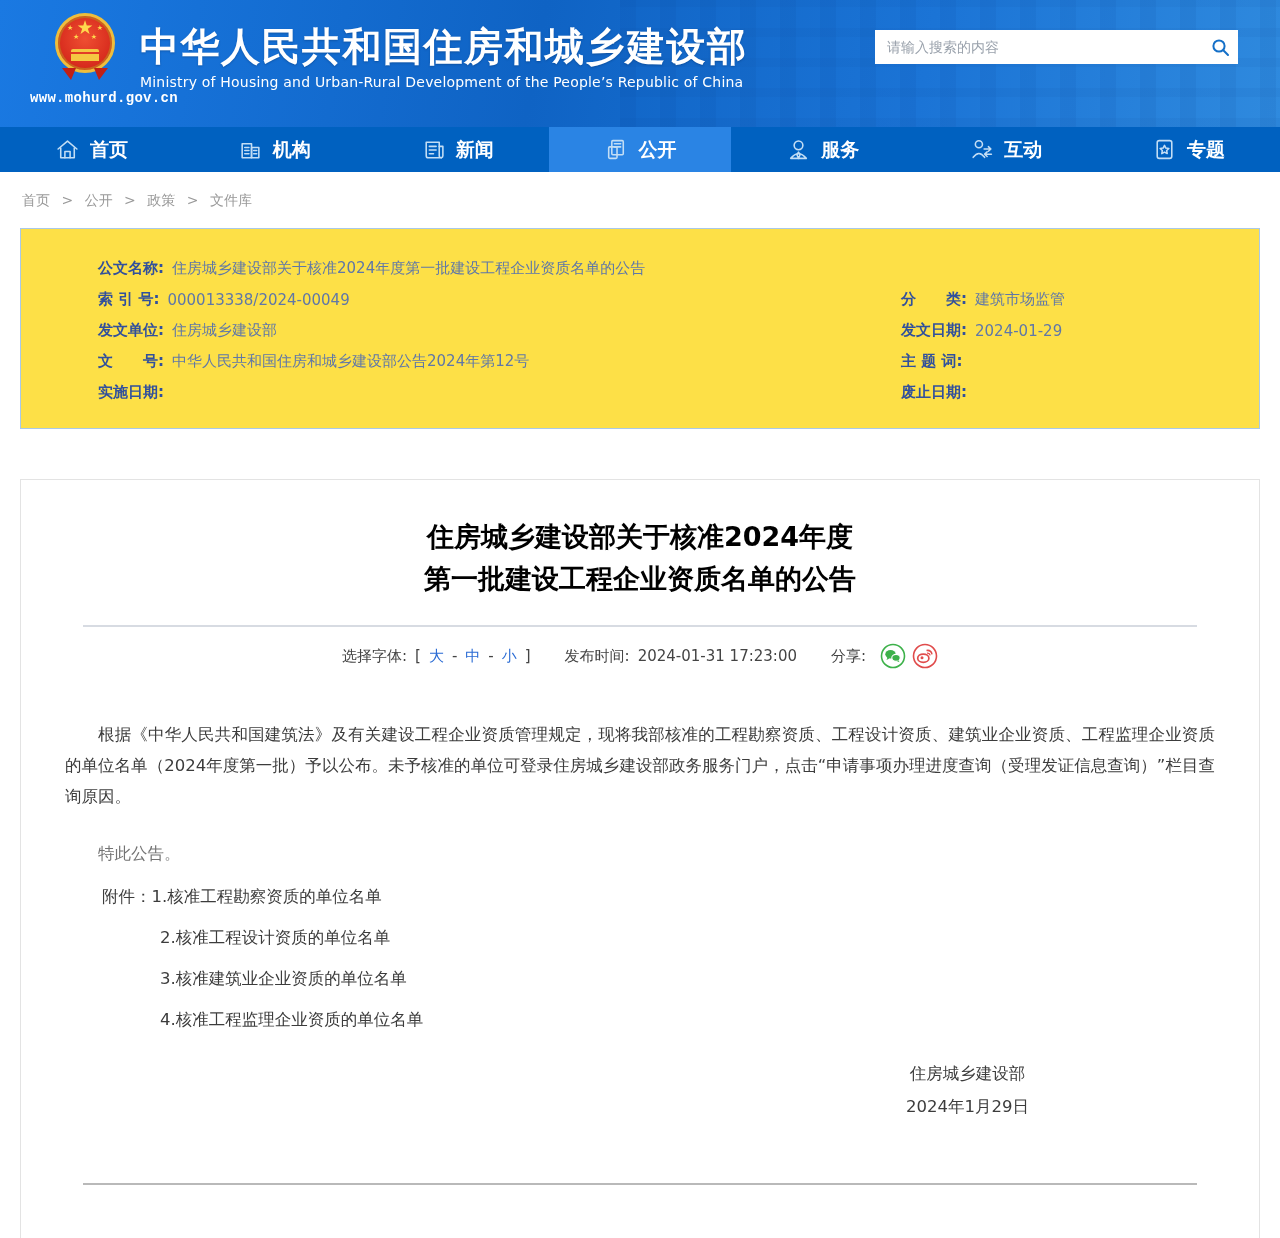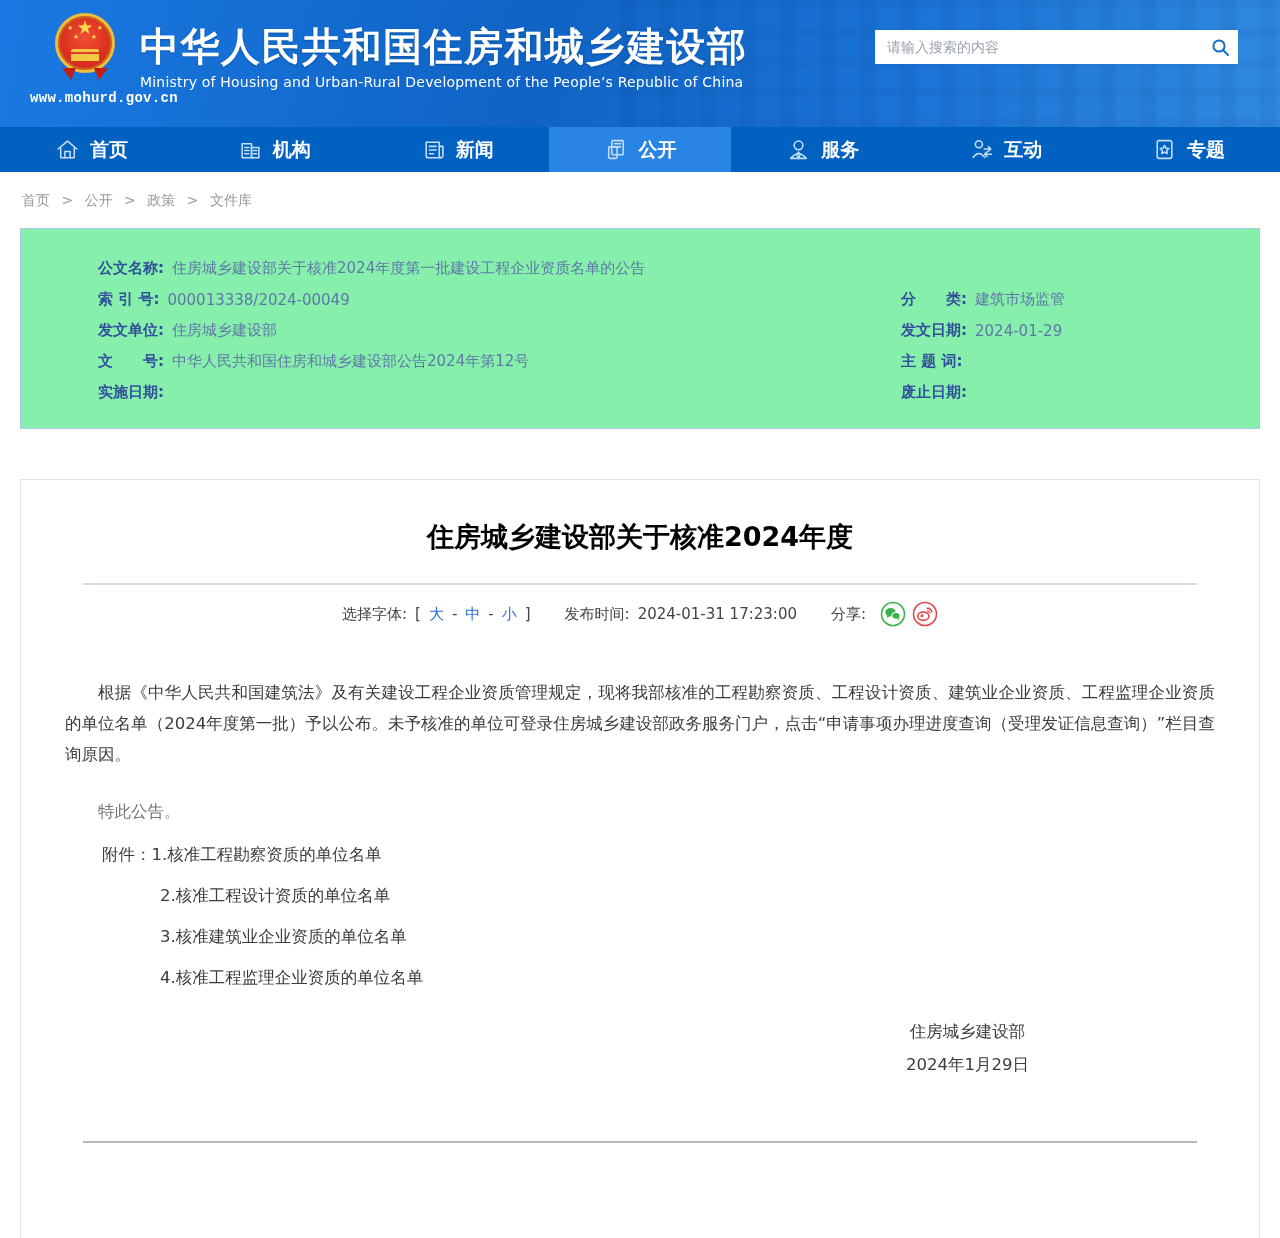--- a/index.html
+++ b/index.html
@@ -50,21 +50,21 @@
     color:#fff; font-size:19px; font-weight:bold; cursor:pointer; }
   .nav-item.active { background:#2a84e4; }
   .nav-item svg { stroke:#c3def5; fill:none; stroke-width:1.5; stroke-linecap:round; stroke-linejoin:round; }
 
   
   .breadcrumb { padding:20px 0 12px 22px; font-size:14px; color:#999; }
   .breadcrumb .sep { margin:0 7px; color:#999; }
   .breadcrumb .crumb { cursor:pointer; }
 
   
-  .meta-box { margin:6px 20px 0; border:1px solid #a9c9e8; background:#86efac;
+  .meta-box { margin:6px 20px 0; border:1px solid #a9c9e8; background:#fde047;
     padding:24px 0 20px 77px; }
   .meta-row { display:flex; height:31px; align-items:center; font-size:15px; }
   .meta-col-l { width:803px; display:flex; align-items:center; }
   .meta-col-r { flex:1; display:flex; align-items:center; }
   .meta-label { font-weight:bold; color:#31509c; white-space:pre; }
   .meta-value { color:#5f77a8; margin-left:8px; white-space:pre; }
 
   
   .article-box { margin:50px 20px 0; border:1px solid #e3e3e3; border-bottom:none;
     padding:0 44px; height:760px; background:#fff; }
@@ -232,20 +232,21 @@
     <div class="meta-col-r">
       <span class="meta-label">废止日期:</span>
       <span class="meta-value"></span>
     </div>
   </div>
 </div>
 
 <div class="article-box">
   <h1 class="article-title">
     <span>住房城乡建设部关于核准2024年度</span><br>
+    <span>第一批建设工程企业资质名单的公告</span>
   </h1>
   <div class="title-divider"></div>
 
   <div class="toolbar">
     <div class="grp">
       <span>选择字体:</span>
       <span>[</span>
       <span class="font-link">大</span>
       <span>-</span>
       <span class="font-link">中</span>

